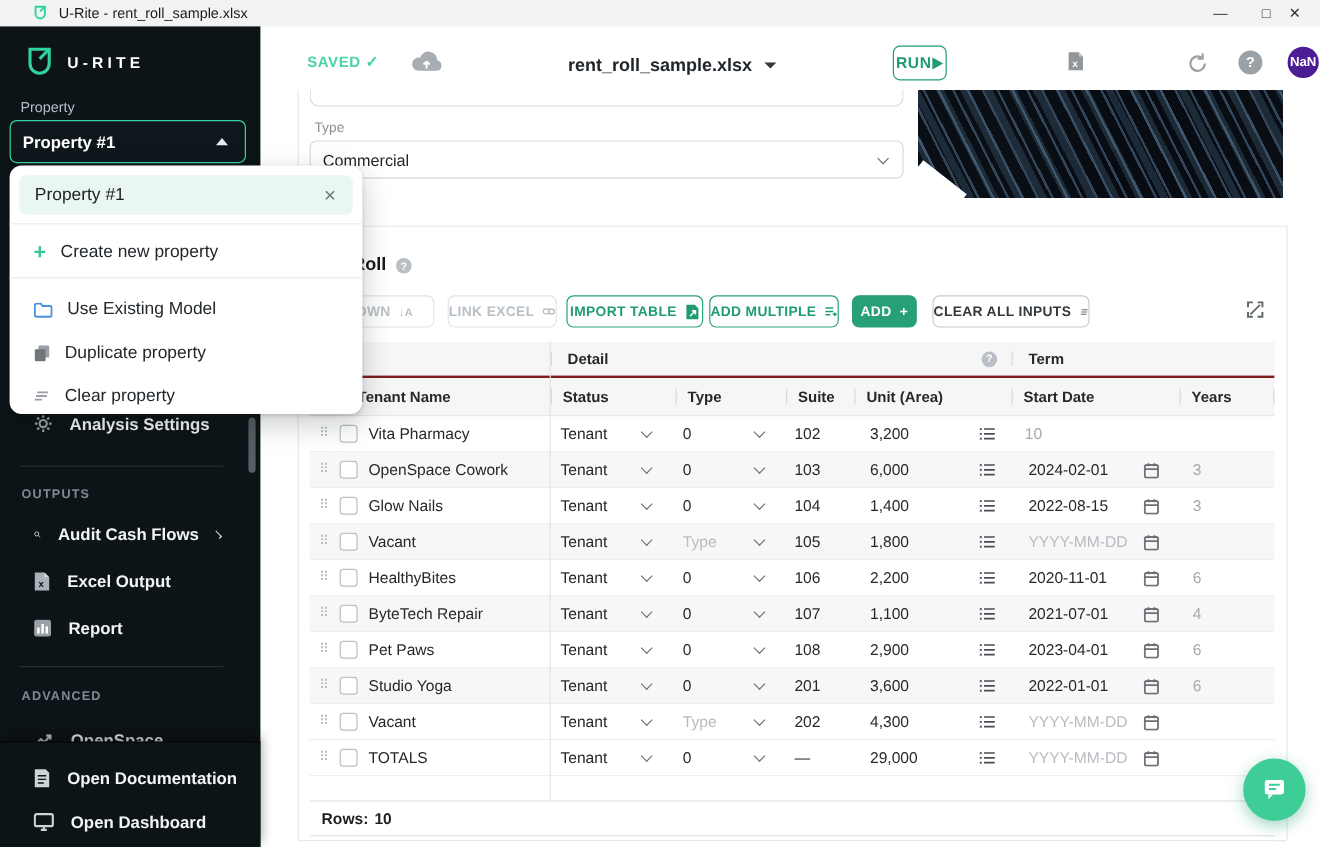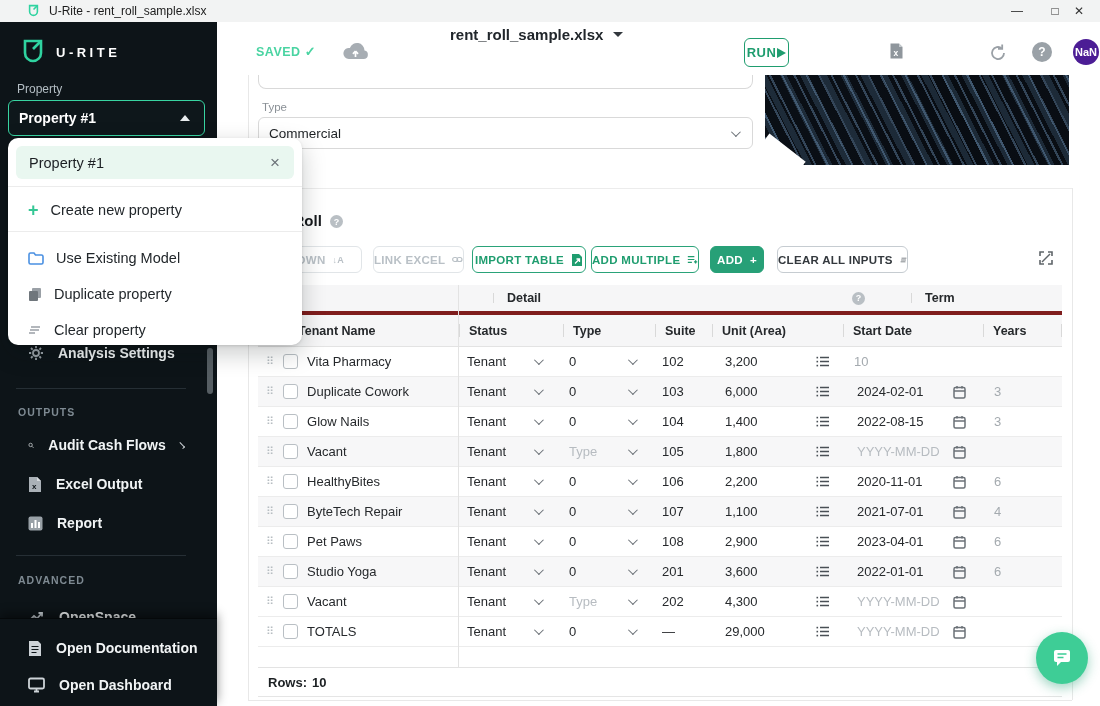--- a/index.html
+++ b/index.html
@@ -30,21 +30,21 @@
   .sb-scroll { position:absolute; left:207px; top:326px; width:6px; height:46px; background:#565e63; border-radius:3px; }
   .sb-dock { position:absolute; left:0; top:596px; width:217px; height:88px; background:#0d1418; border-top:1px solid #05080a; box-shadow:0 -4px 10px rgba(0,0,0,.45); }
   .dock-item { position:absolute; left:0; width:217px; height:30px; display:flex; align-items:center; gap:14px; padding-left:28px; cursor:pointer; }
   .dock-item .lbl { color:#f1f4f5; font-size:14px; font-weight:bold; }
 
   
   .navbar { position:absolute; left:217px; top:22px; width:883px; height:53px; background:#fff; z-index:4; }
   .saved { position:absolute; left:39px; top:22px; font-size:12.5px; font-weight:bold; letter-spacing:.5px; color:#4ad4a2; }
   .saved .chk { font-size:13px; }
   .cloud { position:absolute; left:125px; top:19px; }
-  .fname-wrap { position:absolute; left:233px; top:4px; width:220px; display:flex; align-items:center; gap:10px; cursor:pointer; }
+  .fname-wrap { position:absolute; left:233px; top:24px; width:220px; display:flex; align-items:center; justify-content:center; gap:10px; cursor:pointer; }
   .fname { font-size:15px; font-weight:bold; color:#21262b; }
   .caret-dn { width:0; height:0; border-left:5px solid transparent; border-right:5px solid transparent; border-top:5px solid #33383d; }
   .run-btn { position:absolute; left:527px; top:16px; width:45px; height:29px; border:1.5px solid #1f9d6f; border-radius:6px; background:#fff; display:flex; align-items:center; justify-content:center; gap:1px; cursor:pointer; }
   .run-btn .t { color:#1f9d6f; font-weight:bold; font-size:13px; letter-spacing:.5px; }
   .play { width:0; height:0; border-left:9px solid #1f9d6f; border-top:5.5px solid transparent; border-bottom:5.5px solid transparent; }
   .nav-ico { position:absolute; top:20px; }
   .help-circ { position:absolute; left:815px; top:20px; width:20px; height:20px; border-radius:50%; background:#9aa1a7; color:#fff; font-size:12px; font-weight:bold; display:flex; align-items:center; justify-content:center; }
   .avatar { position:absolute; left:856px; top:17px; width:26px; height:26px; border-radius:50%; background:#4c1d95; color:#fff; font-size:11px; font-weight:bold; display:flex; align-items:center; justify-content:center; }
 
   
@@ -70,21 +70,21 @@
   .tbtn { position:absolute; top:246px; height:27px; border-radius:6px; border:1px solid; background:#fff; display:flex; align-items:center; justify-content:center; gap:7px; font-size:11.5px; font-weight:bold; letter-spacing:.3px; cursor:pointer; white-space:nowrap; }
   .tbtn.dis { color:#b9c0c6; border-color:#e1e5e8; }
   .tbtn.grn { color:#1f9d6f; border-color:#2aa379; }
   .tbtn.fill { background:#27a077; border-color:#27a077; color:#fff; }
   .tbtn.dark { color:#33383d; border-color:#c6ccd1; }
   .tbtn .mini { font-size:9px; font-weight:bold; }
   .expand-ic { position:absolute; left:1038px; top:250px; width:16px; height:16px; cursor:pointer; }
 
   
   .rtable { position:absolute; left:258px; top:285px; width:804px; }
-  .grow { display:grid; grid-template-columns:201px 384px 219px; height:30px; background:#f6f6f7; border-bottom:4px solid #7f1d1d; align-items:center;gap:34px; }
+  .grow { display:grid; grid-template-columns:201px 384px 219px; height:30px; background:#f6f6f7; border-bottom:2px solid #7f1d1d; align-items:center; }
   .gcell { position:relative; height:100%; display:flex; align-items:center; font-size:12.5px; font-weight:bold; color:#26292c; }
   .gcell.detail { justify-content:space-between; padding:0 12px 0 14px; }
   .gcell.term { padding-left:14px; }
   .gcell.sep::before { content:''; position:absolute; left:0; top:8px; bottom:8px; width:1px; background:#d9d9d9; }
   .ghelp { width:13px; height:13px; border-radius:50%; background:#b9bfc4; color:#fff; font-size:9px; font-weight:bold; display:flex; align-items:center; justify-content:center; }
   .hrow { display:grid; grid-template-columns:201px 104px 92px 57px 131px 140px 79px; height:32px; background:#f6f6f7; border-bottom:1px solid #e3e3e3; align-items:center; }
   .hcell { position:relative; height:100%; display:flex; align-items:center; font-size:12.5px; font-weight:bold; color:#26292c; padding-left:10px; }
   .hcell.first { padding-left:40px; }
   .hcell.sep::before { content:''; position:absolute; left:0; top:9px; bottom:9px; width:1px; background:#d9d9d9; }
   .hcell.last::after { content:''; position:absolute; right:0; top:9px; bottom:9px; width:1px; background:#d9d9d9; }
@@ -359,21 +359,21 @@
             </svg>
     </div>
     <div class="cell yearsc">
             <span class="c-years">10</span>
           </div>
   </div>
         <div class="trow alt">
     <div class="cell namec">
       <span class="handle">⠿</span>
       <span class="cb"></span>
-      <span class="c-name">Duplicate Cowork</span>
+      <span class="c-name">OpenSpace Cowork</span>
     </div>
     <div class="cell statusc">
       <span class="c-status">Tenant</span>
             <span class="chev"></span>
     </div>
     <div class="cell typec">
       <span class="c-type">0</span>
             <span class="chev"></span>
     </div>
     <div class="cell suitec">

